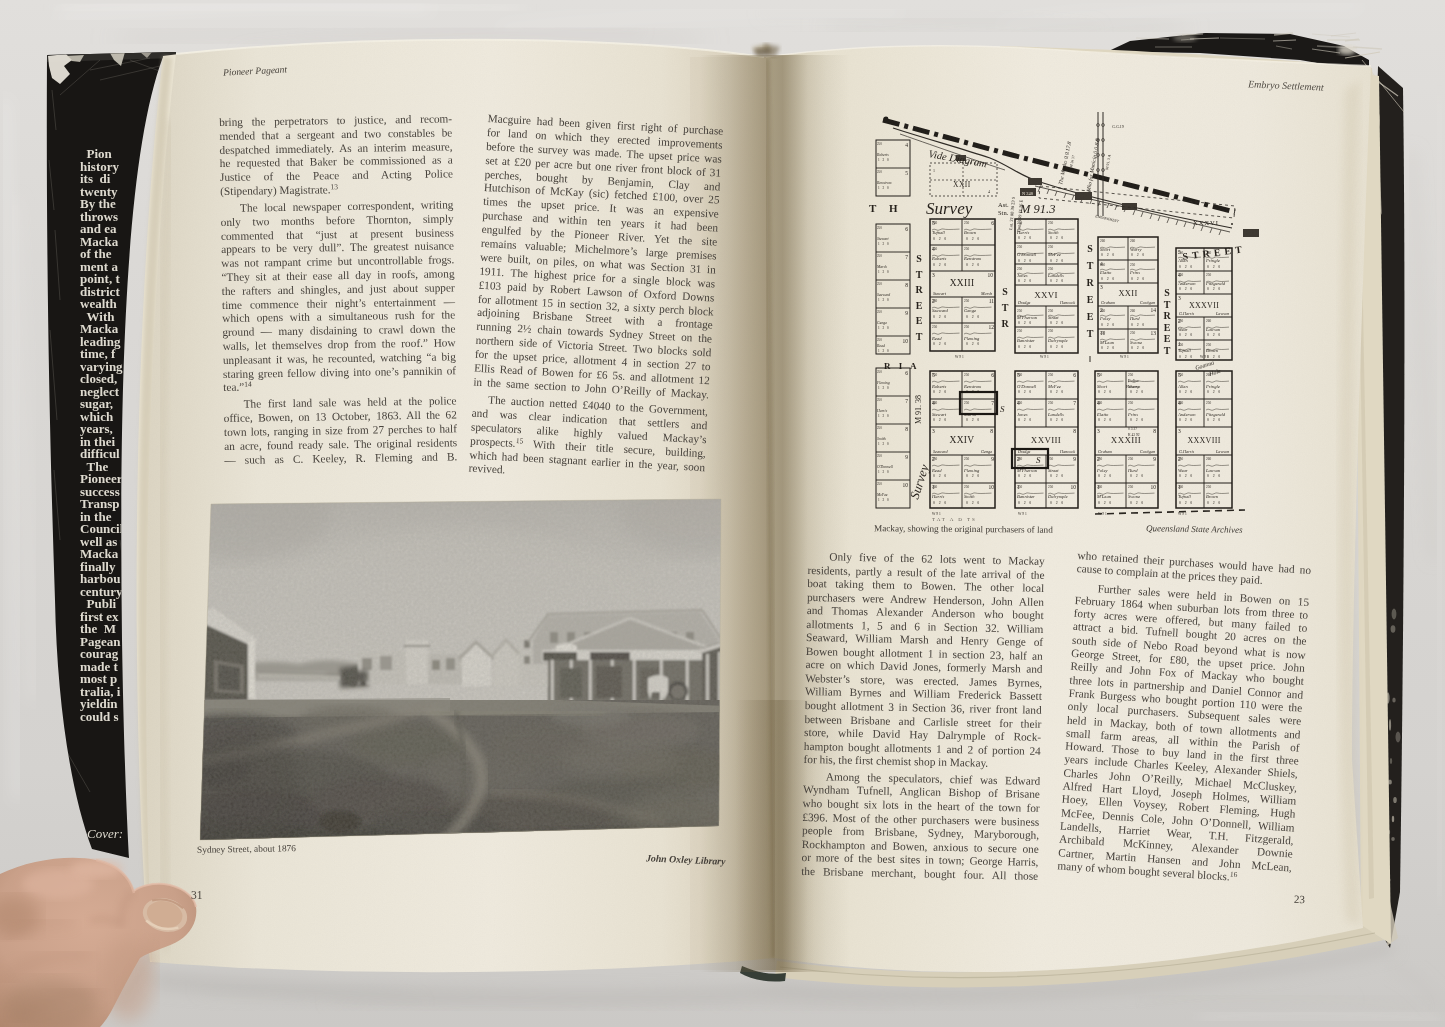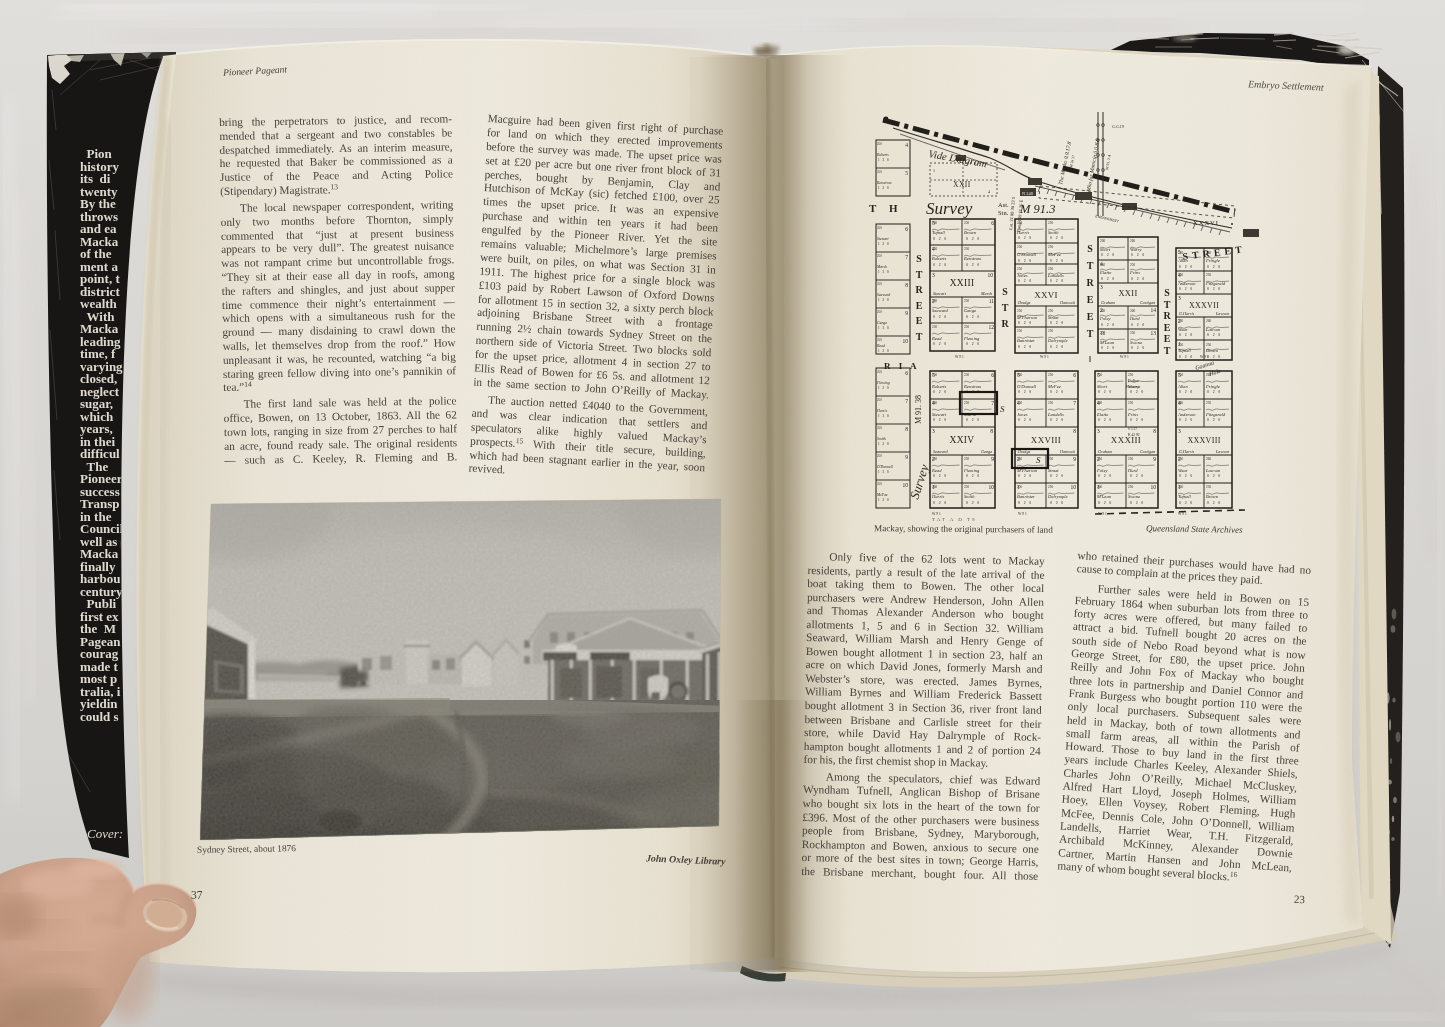--- a/index.html
+++ b/index.html
@@ -1126,14 +1126,14 @@
 <div class="abs ital" style="left:1248px;top:80px;font-size:10px;color:#4e4942;transform:rotate(2.5deg);">Embryo Settlement</div>
 
 <div class="abs" style="left:197px;top:844px;font-size:9.4px;color:#45403a;transform:rotate(-1deg);">Sydney Street, about 1876</div>
 
 <div class="abs ital" style="left:646px;top:854px;font-size:9.8px;font-weight:bold;color:#45403a;transform:rotate(2.5deg);">John Oxley Library</div>
 
 <div class="abs" style="left:874px;top:524px;font-size:9.2px;color:#3f3a34;transform:rotate(0.5deg);">Mackay, showing the original purchasers of land</div>
 
 <div class="abs ital" style="left:1146px;top:524px;font-size:9px;color:#3f3a34;transform:rotate(1deg);">Queensland State Archives</div>
 
-<div class="abs" style="left:191px;top:889px;font-size:11.5px;color:#45403a;">37</div>
+<div class="abs" style="left:191px;top:889px;font-size:11.5px;color:#45403a;">31</div>
 
 <div class="abs" style="left:1294px;top:893px;font-size:11px;color:#45403a;transform:rotate(3deg);">23</div>
 </body></html>

